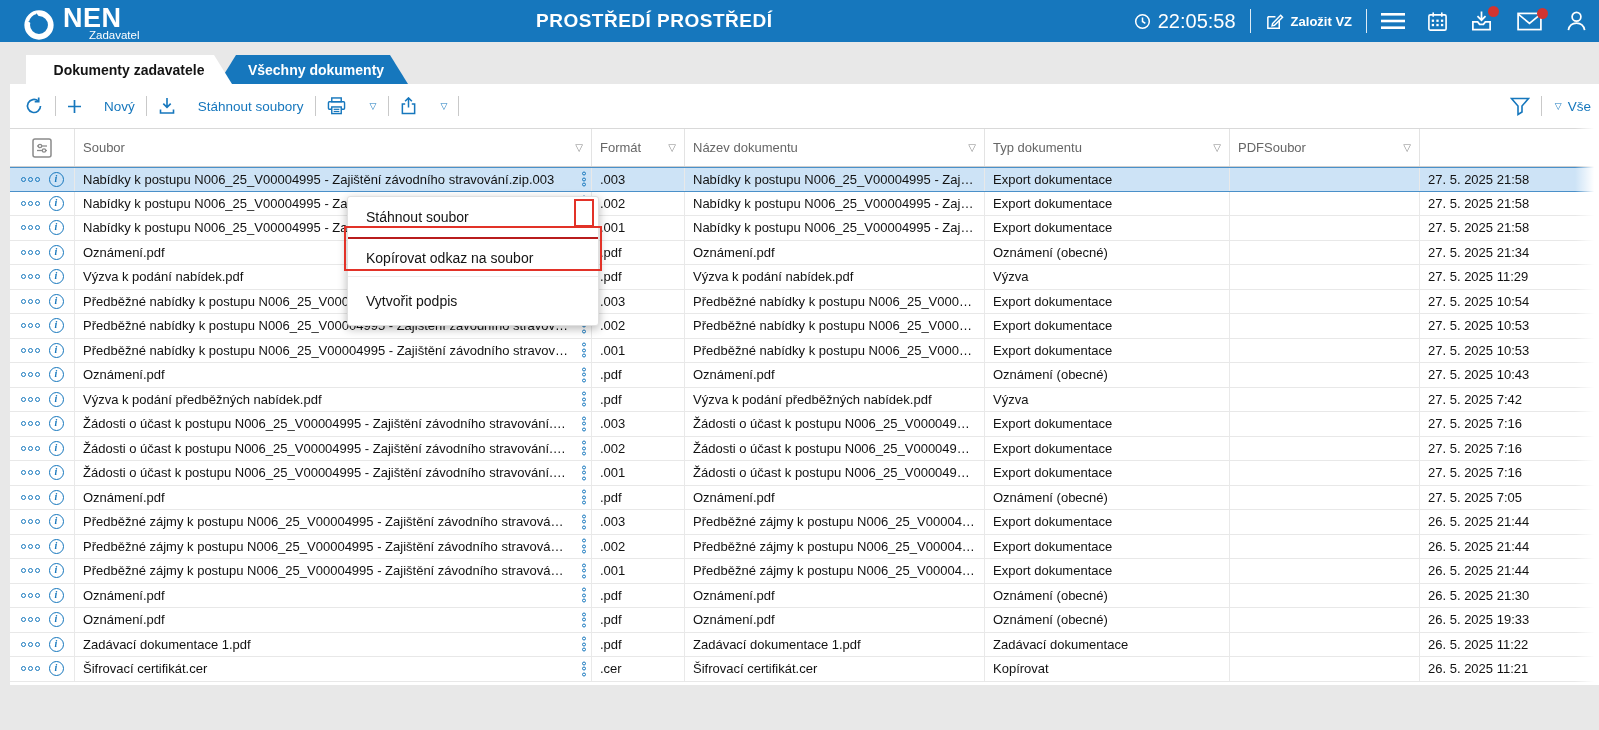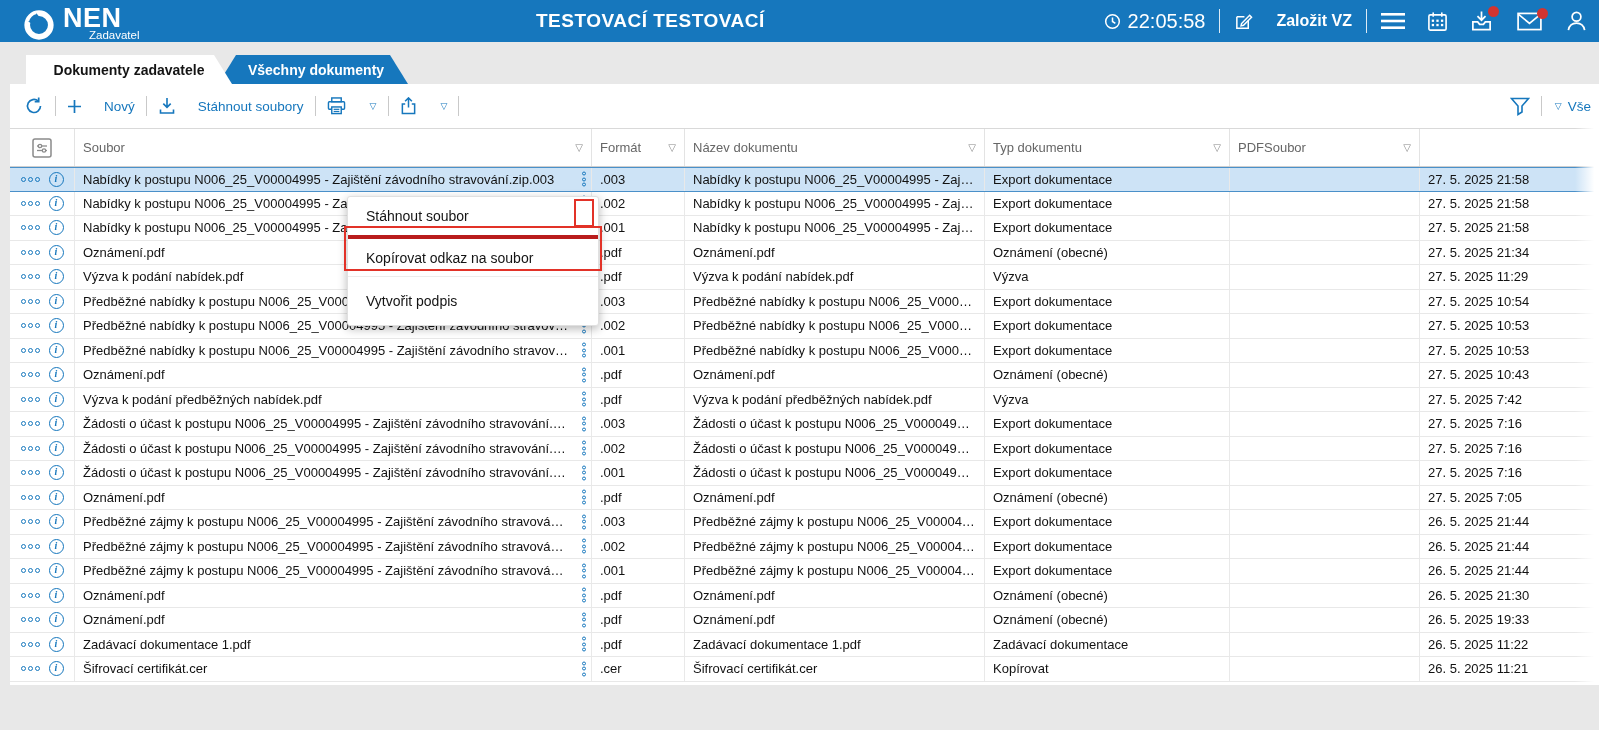--- a/index.html
+++ b/index.html
@@ -15,21 +15,21 @@
   .brand-text { margin-left:7px; line-height:1; }
   .brand-name { font-size:27px; font-weight:700; letter-spacing:.5px; }
   .brand-sub { font-size:11.5px; margin-left:26px; margin-top:-2px; }
   .env-title { position:absolute; left:536px; top:0; height:42px; display:flex;
     align-items:center; font-size:19px; font-weight:700; letter-spacing:.5px; }
   .tb-right { position:absolute; right:12px; top:0; height:42px; display:flex;
     align-items:center; gap:14px; }
   .tb-sep { width:1px; height:24px; background:rgba(255,255,255,.85); }
   .tb-group { display:flex; align-items:center; gap:7px; cursor:default; }
   .tb-time { font-size:20px; }
-  .tb-founder { font-size:16px; font-weight:700;margin-left:16px; }
+  .tb-founder { font-size:13px; font-weight:700; }
   .tb-icon { position:relative; display:flex; align-items:center; }
   .badge { position:absolute; top:-4px; right:-6px; width:11px; height:11px;
     border-radius:50%; background:#d23430; }
 
   
   .crumbbar { height:33px; background:#fff; display:flex; align-items:center;
     padding-left:22px; gap:13px; }
   .chev { width:7px; height:7px; border-top:1.6px solid #8a8a8a; border-right:1.6px solid #8a8a8a;
     transform:rotate(45deg); display:inline-block; }
   .crumb-link { color:#1677bd; font-size:13.5px; font-weight:700; text-decoration:none; cursor:pointer; }
@@ -88,21 +88,21 @@
 
   .right-fade { position:absolute; right:0; top:44px; bottom:0; width:24px;
     background:linear-gradient(to right, rgba(255,255,255,0), #fff 80%); pointer-events:none; }
 
   
   .ctxmenu { position:absolute; left:347px; top:229px; width:252px;
     background:#fff; border:1px solid #e0e0e0; border-radius:3px;
     box-shadow:0 3px 10px rgba(0,0,0,.28); z-index:10; }
   .ctx-item { padding-left:18px; display:flex; align-items:center; font-size:14px;
     color:#141414; cursor:pointer; }
-  .ctx-item:nth-child(1){ height:42px; border-bottom:4px solid #b91c1c; }
+  .ctx-item:nth-child(1){ height:42px; border-bottom:2px solid #b91c1c; }
   .ctx-item:nth-child(2){ height:38px; border-bottom:1px solid #ececec; }
   .ctx-item:nth-child(3){ height:48px; }
 
   
   .anno { position:absolute; border:2px solid #e23228; z-index:20; pointer-events:none; }
   .anno-trigger { left:574px; top:199px; width:20px; height:28px; }
   .anno-menuitem { left:344px; top:226px; width:258px; height:45px; }
 
   svg { display:block; }
 </style>
@@ -117,21 +117,21 @@
         <circle cx="18" cy="18" r="12.5" fill="none" stroke="#fff" stroke-width="6"></circle>
         <path d="M5 13 L14 4 L18 9 L9 16 Z" fill="#1677bd"></path>
         <circle cx="18" cy="18" r="12.5" fill="none" stroke="#fff" stroke-width="0"></circle>
         <path d="M15 5 A13 13 0 0 0 6 14" fill="none" stroke="#fff" stroke-width="3"></path>
       </svg>
       <div class="brand-text">
         <div class="brand-name">NEN</div>
         <div class="brand-sub">Zadavatel</div>
       </div>
     </div>
-    <div class="env-title">TESTOVACÍ TESTOVACÍ</div>
+    <div class="env-title">PROSTŘEDÍ PROSTŘEDÍ</div>
 
     <div class="tb-right">
       <div class="tb-group">
         <svg width="17" height="17" viewBox="0 0 18 18">
           <circle cx="9" cy="9" r="7.2" fill="none" stroke="#fff" stroke-width="1.6"></circle>
           <path d="M9 4.8V9l3 2" fill="none" stroke="#fff" stroke-width="1.6"></path>
         </svg>
         <span class="tb-time">22:05:58</span>
       </div>
       <div class="tb-sep"></div>

